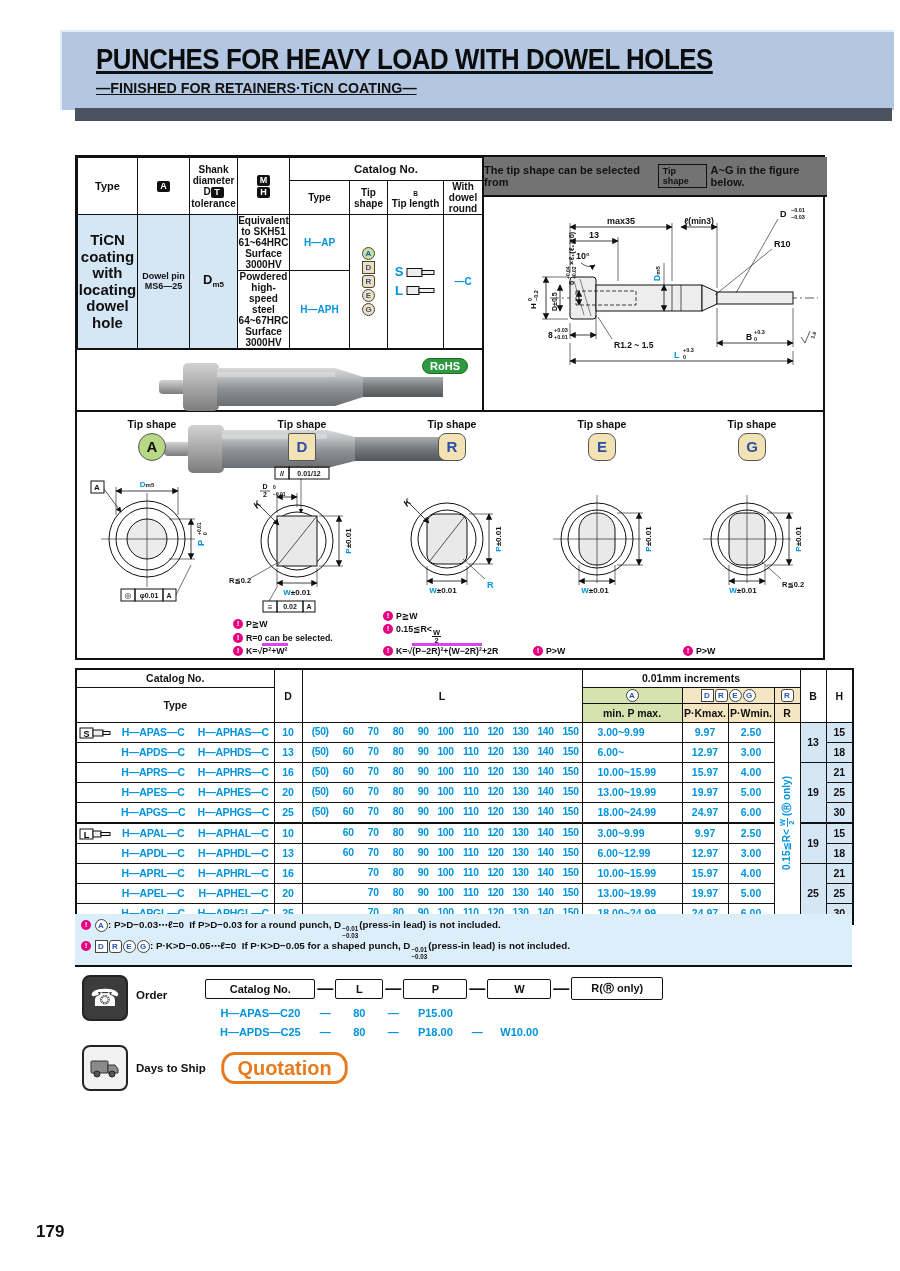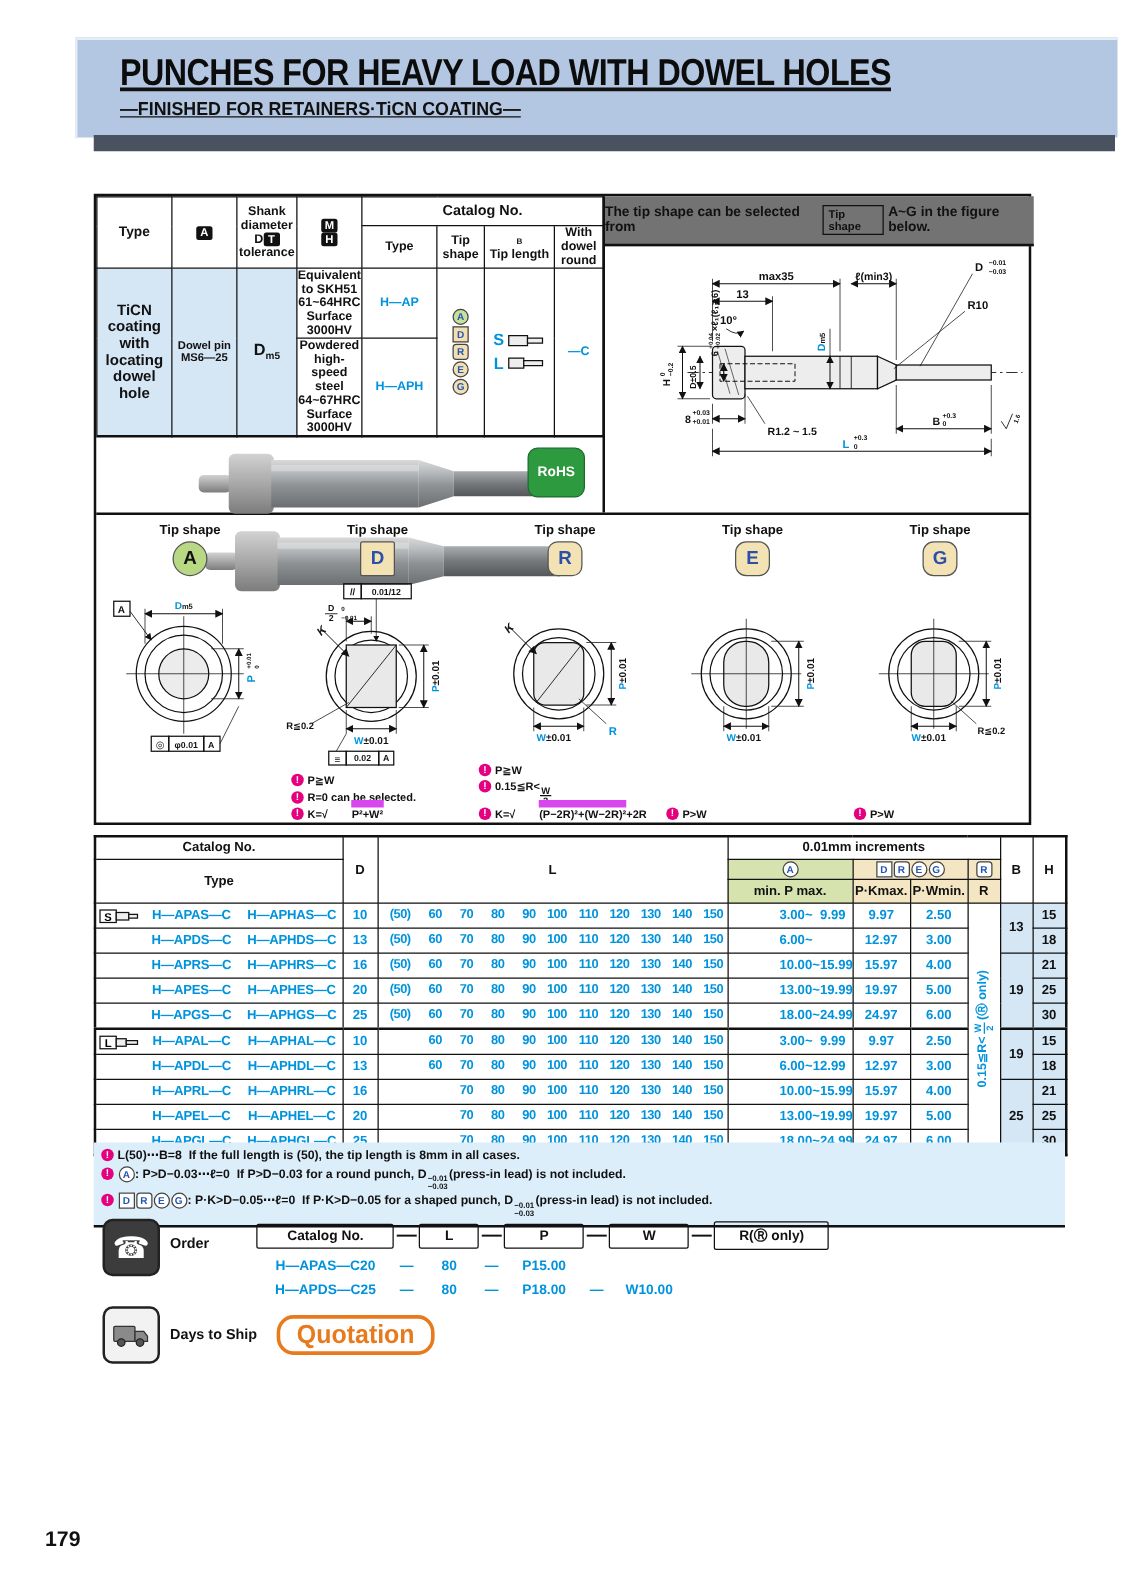--- a/index.html
+++ b/index.html
@@ -34,51 +34,51 @@
   
   .selector{height:38px;border-bottom:2px solid #111;display:flex;align-items:center;justify-content:center;gap:4px;font-size:11px;font-weight:bold;background:#737373;}
   .tsbox{border:1px solid #111;padding:1px 4px;font-size:9px;}
   .diagwrap{position:relative;flex:1;}
   .diag-notes{position:absolute;left:8px;bottom:4px;font-size:9.5px;font-weight:bold;line-height:1.35;}
   .ni{display:inline-block;width:10px;height:10px;border-radius:50%;background:#e4007f;color:#fff;font-size:8px;line-height:10px;text-align:center;font-weight:bold;margin-right:3px;vertical-align:1px;}
   .ni::before{content:"!";}
   .indent{margin-left:14px;}
   
   .photos{position:relative;height:133px;}
-  .rohs{position:absolute;right:14px;top:8px;background:#2e9a40;border:1.5px solid #1c6b2b;color:#fff;font-size:11px;font-weight:bold;border-radius:8px;padding:13px 7px;}
+  .rohs{position:absolute;right:14px;top:8px;background:#2e9a40;border:1.5px solid #1c6b2b;color:#fff;font-size:11px;font-weight:bold;border-radius:8px;padding:1px 7px;}
   
   .tipstrip{display:flex;height:250px;border-top:2px solid #111;}
   .tp{width:150px;position:relative;}
   .tp-title{text-align:center;font-size:10.5px;font-weight:bold;margin-top:6px;}
   .tp-badge{width:26px;height:26px;line-height:26px;margin:3px auto 0;text-align:center;font-size:15px;font-weight:bold;border:1.5px solid #555;color:#2b4faa;}
   .badge-a{border-radius:50%;background:#b9d883;color:#111;}
   .badge-d{background:#f2e2b4;border-radius:2px;}
   .badge-r{background:#f2e2b4;border-radius:8px;}
   .badge-e,.badge-g{background:#f2e2b4;border-radius:9px;}
   .tp svg{display:block;margin:0 auto;}
   .tp-notes{position:absolute;left:6px;bottom:4px;font-size:8.8px;font-weight:bold;line-height:1.5;white-space:nowrap;}
-  .ov{border-top:6px solid #d946ef;margin-left:19px;}
+  .ov{border-top:3px solid #d946ef;}
   .frac{display:inline-flex;flex-direction:column;align-items:center;font-size:7.5px;line-height:1;vertical-align:-3px;}
   .frac .ftop{border-bottom:1px solid currentColor;padding:0 1px;}
   
   table.main{position:absolute;left:75px;top:668px;border-collapse:collapse;table-layout:fixed;width:777px;border:2px solid #111;}
   table.main th,table.main td{border:1px solid #111;padding:0;font-size:10.5px;font-weight:bold;text-align:center;vertical-align:middle;height:19px;line-height:1;}
   table.main tr.h1 th{height:17px;}
   table.main tr.h2 th{height:15px;}
   table.main tr.h3 th{height:18px;}
   th.green{background:#d6e3ae;}
   th.tan{background:#f4e6c2;}
   td.bh{background:#d5e6f5;font-size:11px;}
   td.num{color:#0093dd;}
   .catcell{display:flex;align-items:center;height:100%;}
   .catcell .icn{width:36px;display:flex;justify-content:center;}
   .catcell .c1,.catcell .c2{flex:1;color:#0093dd;text-align:center;letter-spacing:-.2px;}
   .lrow{display:flex;justify-content:space-between;padding:0 3px;}
   .lrow .lv{width:23px;text-align:right;color:#0093dd;font-size:10.3px;letter-spacing:-.4px;}
-  .acell{display:flex;justify-content:space-between;padding:0 5px;color:#0093dd;margin-left:36px;}
+  .acell{display:flex;padding:0 15px;color:#0093dd;}
   tr.blk td{border-top-width:2px;}
   td.gend{border-bottom-width:2px;}
   td.rcol{position:relative;}
   .vert{position:absolute;left:50%;top:50%;transform:translate(-50%,-50%) rotate(-90deg);display:flex;align-items:center;gap:2px;white-space:nowrap;color:#0093dd;font-size:10px;font-weight:bold;}
   
   .fnotes{position:absolute;left:75px;top:914px;width:777px;box-sizing:border-box;background:#ddeefb;border-bottom:2px solid #111;padding:4px 6px 5px;font-size:9.8px;font-weight:bold;line-height:1.5;}
   .stack{display:inline-flex;flex-direction:column;font-size:6.3px;line-height:1.05;vertical-align:-3px;margin:0 1px;}
   
   .order{position:absolute;left:82px;top:975px;display:flex;align-items:flex-start;}
   .sqicon{width:42px;height:42px;border:2px solid #222;border-radius:8px;background:#3c3c3c;color:#fff;display:flex;align-items:center;justify-content:center;font-size:24px;}
@@ -158,21 +158,21 @@
             </th>
             <th colspan="4" style="font-size:11.5px;height:22px">Catalog No.</th>
           </tr>
           <tr>
             <th style="height:22px">Type</th>
             <th class="tiny">Tip shape</th>
             <th class="tiny"><span style="font-size:6.5px">B</span><br><span>Tip length</span></th>
             <th class="tiny">With dowel round</th>
           </tr>
           <tr>
-            <td rowspan="2" class="lb tiny pre" style="font-size:12px">TiCN coating
+            <td rowspan="2" class="lb tiny pre" style="font-size:15px">TiCN coating
 with locating
 dowel hole</td>
             <td rowspan="2" class="lb tiny pre" style="font-size:9px">Dowel pin
 MS6—25</td>
             <td rowspan="2" class="lb"><span style="font-size:13px">D</span><sub style="font-size:8px">m5</sub></td>
             <td class="tiny pre" style="height:29px">Equivalent to SKH51
 61~64HRC
 Surface 3000HV</td>
             <td class="cat-big">H—AP</td>
             <td rowspan="2" class="stack5">
@@ -935,21 +935,20 @@
             </div>
           </td>
       <td class="num">24.97</td>
       <td class="num">6.00</td>
       <td class="bh">30</td>
     </tr>
   </tbody>
     </table>
 
   <div class="fnotes">
-    <div><span class="ni"></span><span>L(50)⋯B=8</span>&nbsp;&nbsp;<span>If the full length is (50), the tip length is 8mm in all cases.</span></div>
     <div><span class="ni"></span><span class="mb c">A</span><span>: P&gt;D−0.03⋯ℓ=0</span>&nbsp;&nbsp;<span>If P&gt;D−0.03 for a round punch, D</span><span class="stack">
           <span>−0.01</span>
           <span>−0.03</span>
         </span><span>(press-in lead) is not included.</span></div>
     <div><span class="ni"></span><span><span class="mb">D</span><span class="mb r">R</span><span class="mb c">E</span><span class="mb c">G</span></span><span>: P·K&gt;D−0.05⋯ℓ=0</span>&nbsp;&nbsp;<span>If P·K&gt;D−0.05 for a shaped punch, D</span><span class="stack">
           <span>−0.01</span>
           <span>−0.03</span>
         </span><span>(press-in lead) is not included.</span></div>
   </div>
 

